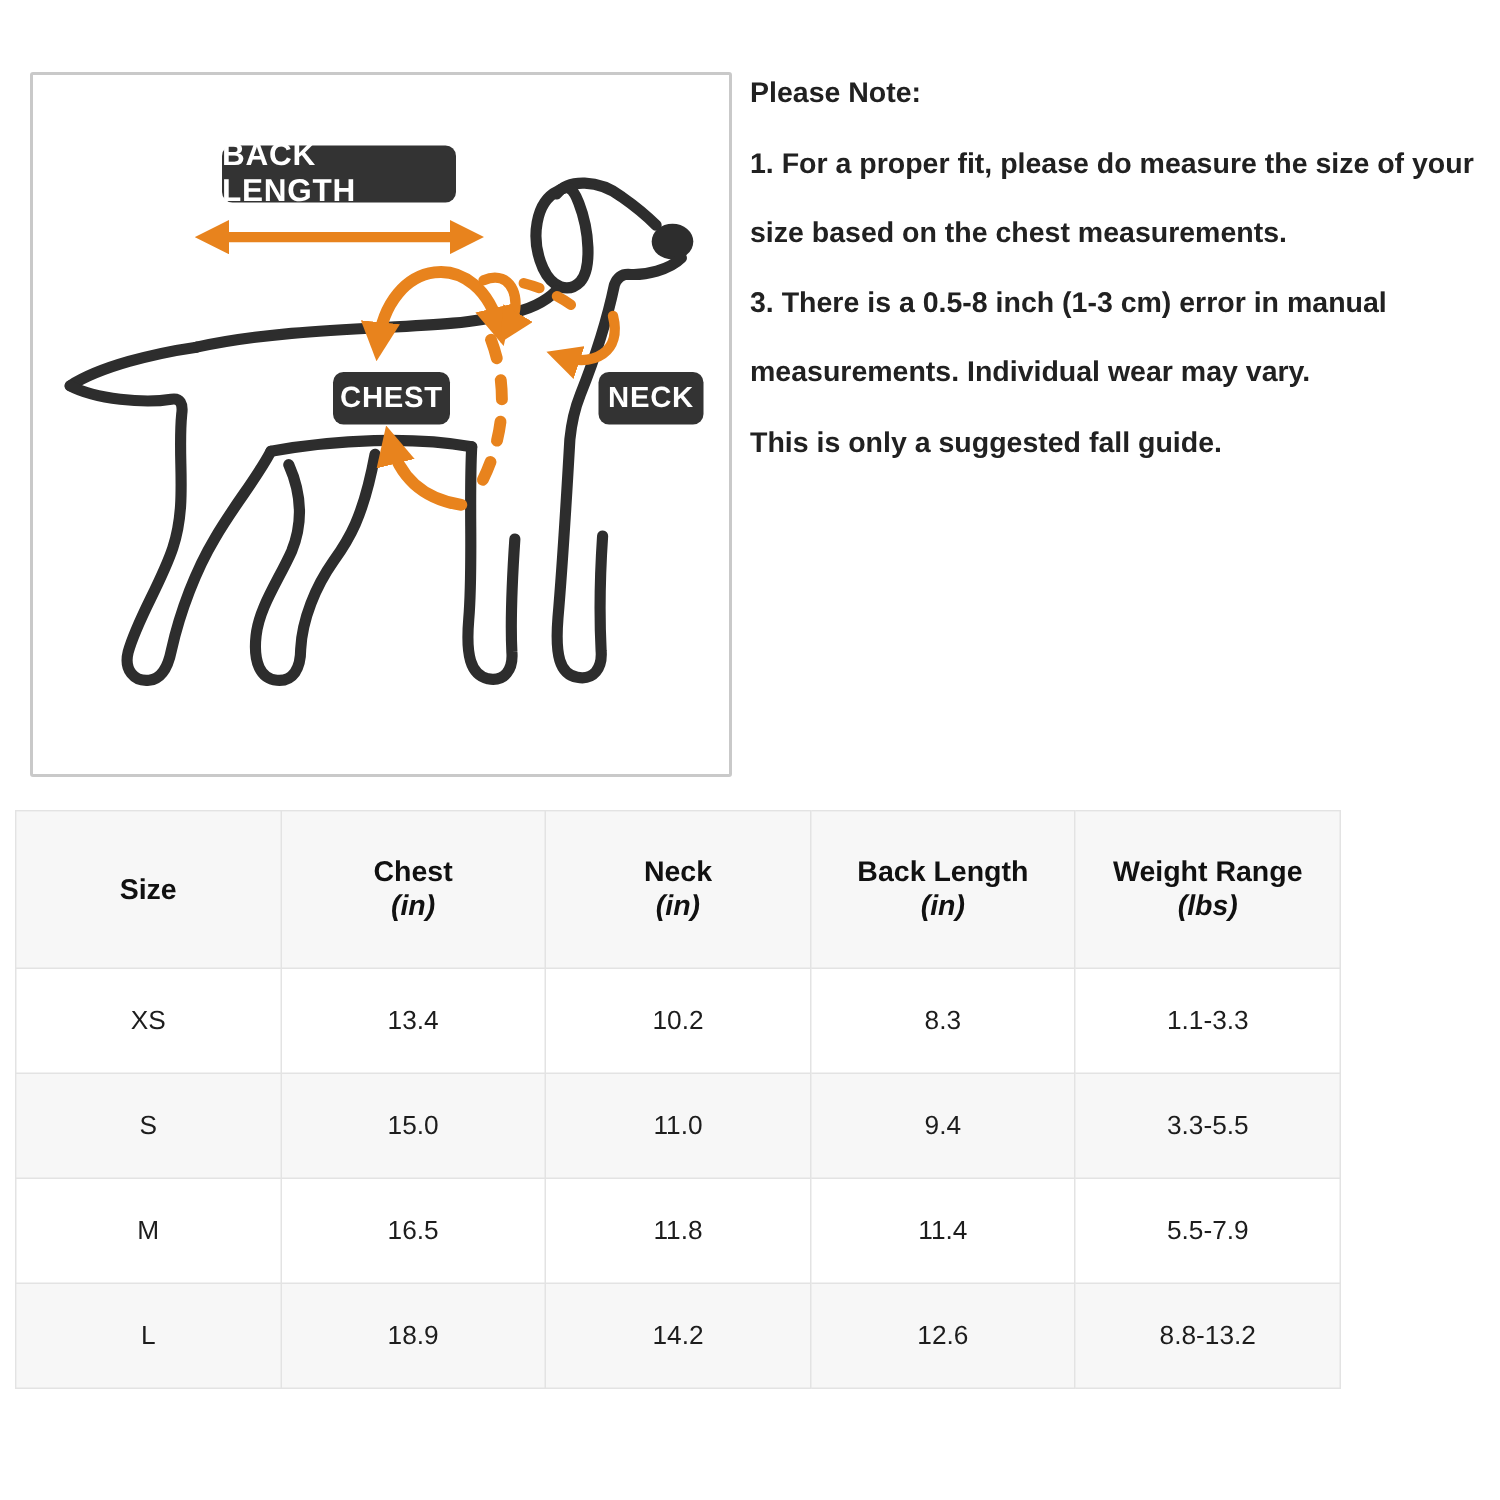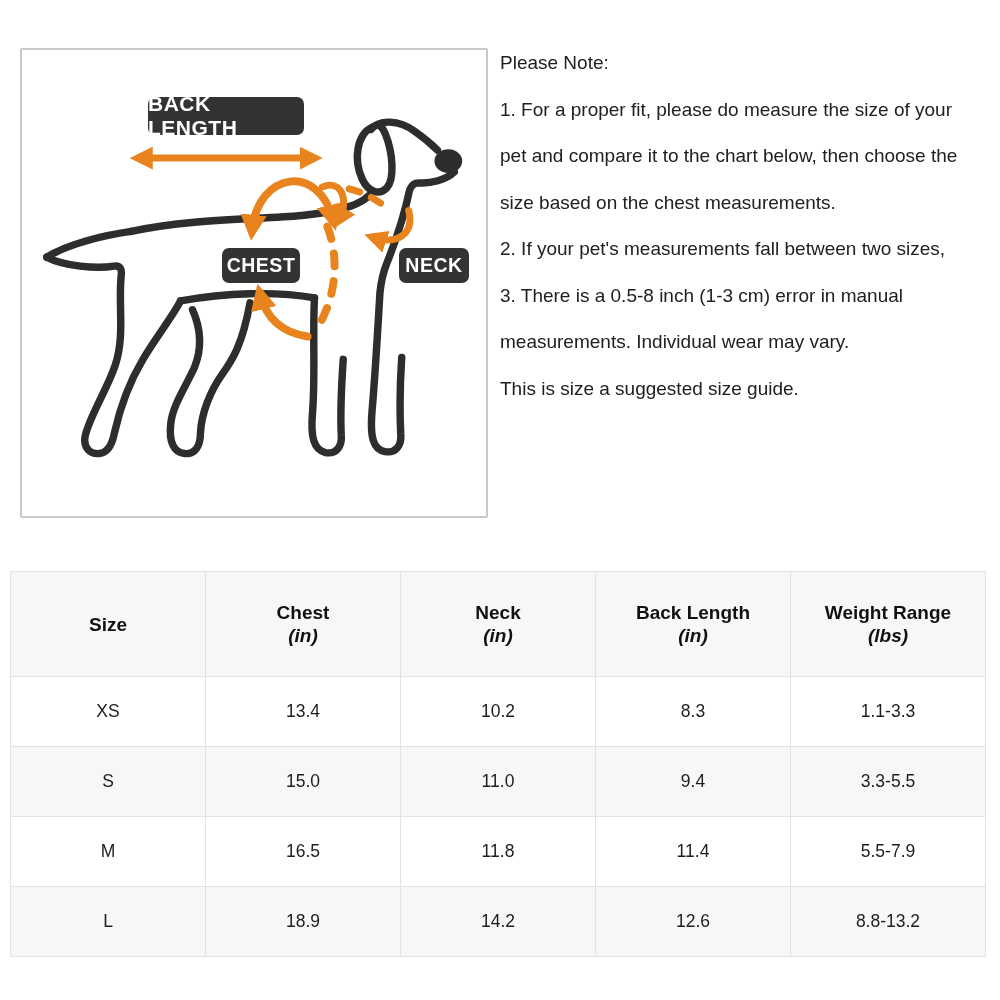--- a/index.html
+++ b/index.html
@@ -31,26 +31,26 @@
   .accent-fill{fill:var(--accent);}
   .tag{
     position:absolute;background:var(--label-bg);color:#ffffff;font-weight:bold;
     display:flex;align-items:center;justify-content:center;border-radius:7px;
     letter-spacing:.5px;
   }
   .tag-backlength{left:126px;top:47px;width:156px;height:38px;font-size:21px;}
   .tag-chest{left:200px;top:198px;width:78px;height:35px;font-size:19.5px;}
   .tag-neck{left:377px;top:198px;width:70px;height:35px;font-size:19.5px;}
   
-  .note{position:absolute;left:500px;top:40px;width:498px;font-size:19px;color:#212121;}
+  .note{position:absolute;left:500px;top:40px;width:498px;font-size:19px;color:#212121;font-weight:bold;}
   .note-line{height:46.5px;line-height:46.5px;white-space:nowrap;}
   
   .size-table{
-    position:absolute;left:10px;top:540px;width:976px;
-    border-collapse:collapse;table-layout:fixed;text-align:center;color:#1d1d1d;margin-top:31px;
+    position:absolute;left:10px;top:540px;width:884px;
+    border-collapse:collapse;table-layout:fixed;text-align:center;color:#1d1d1d;
   }
   .size-table th,.size-table td{border:1px solid var(--table-border);padding:0;}
   .size-table{border:1px solid var(--table-outer);}
   .size-table th{
     height:104px;background:var(--row-alt);font-weight:bold;color:#111111;
     font-size:19px;line-height:23px;vertical-align:middle;
   }
   .size-table th .unit{display:block;font-weight:bold;font-style:italic;}
   .size-table td{height:69px;font-size:17.5px;vertical-align:middle;}
   .size-table tbody tr.alt{background:var(--row-alt);}
@@ -108,26 +108,24 @@
   </svg>
 
   <div class="tag tag-backlength">BACK LENGTH</div>
   <div class="tag tag-chest">CHEST</div>
   <div class="tag tag-neck">NECK</div>
 </div>
 
 <div class="note">
   <div class="note-line">Please Note:</div>
   <div class="note-line">1. For a proper fit, please do measure the size of your</div>
-  <div class="note-line">pet and compare it to the chart below, then choose the</div>
   <div class="note-line">size based on the chest measurements.</div>
-  <div class="note-line">2. If your pet's measurements fall between two sizes,</div>
   <div class="note-line">3. There is a 0.5-8 inch (1-3 cm) error in manual</div>
   <div class="note-line">measurements. Individual wear may vary.</div>
-  <div class="note-line">This is size a suggested size guide.</div>
+  <div class="note-line">This is only a suggested fall guide.</div>
 </div>
 
 <table class="size-table">
   <thead>
     <tr>
       <th>
         <span>Size</span><span class="unit"></span>
       </th>
       <th>
         <span>Chest</span><span class="unit">(in)</span>

